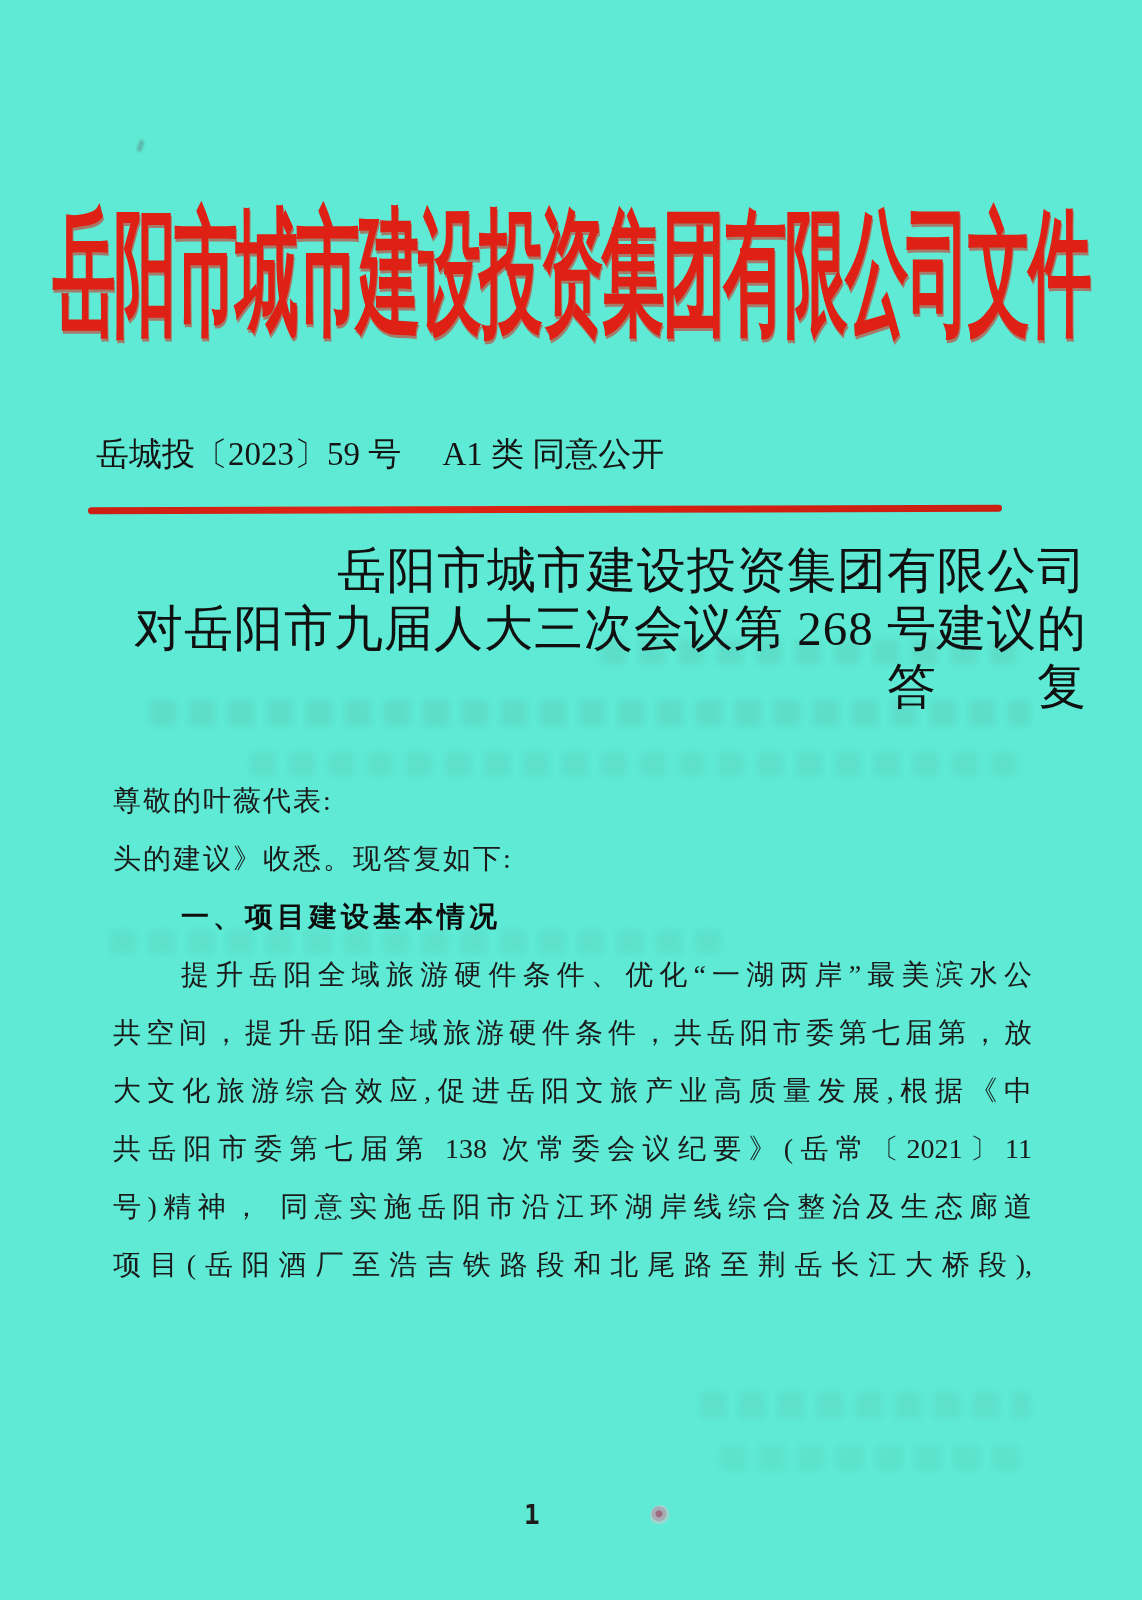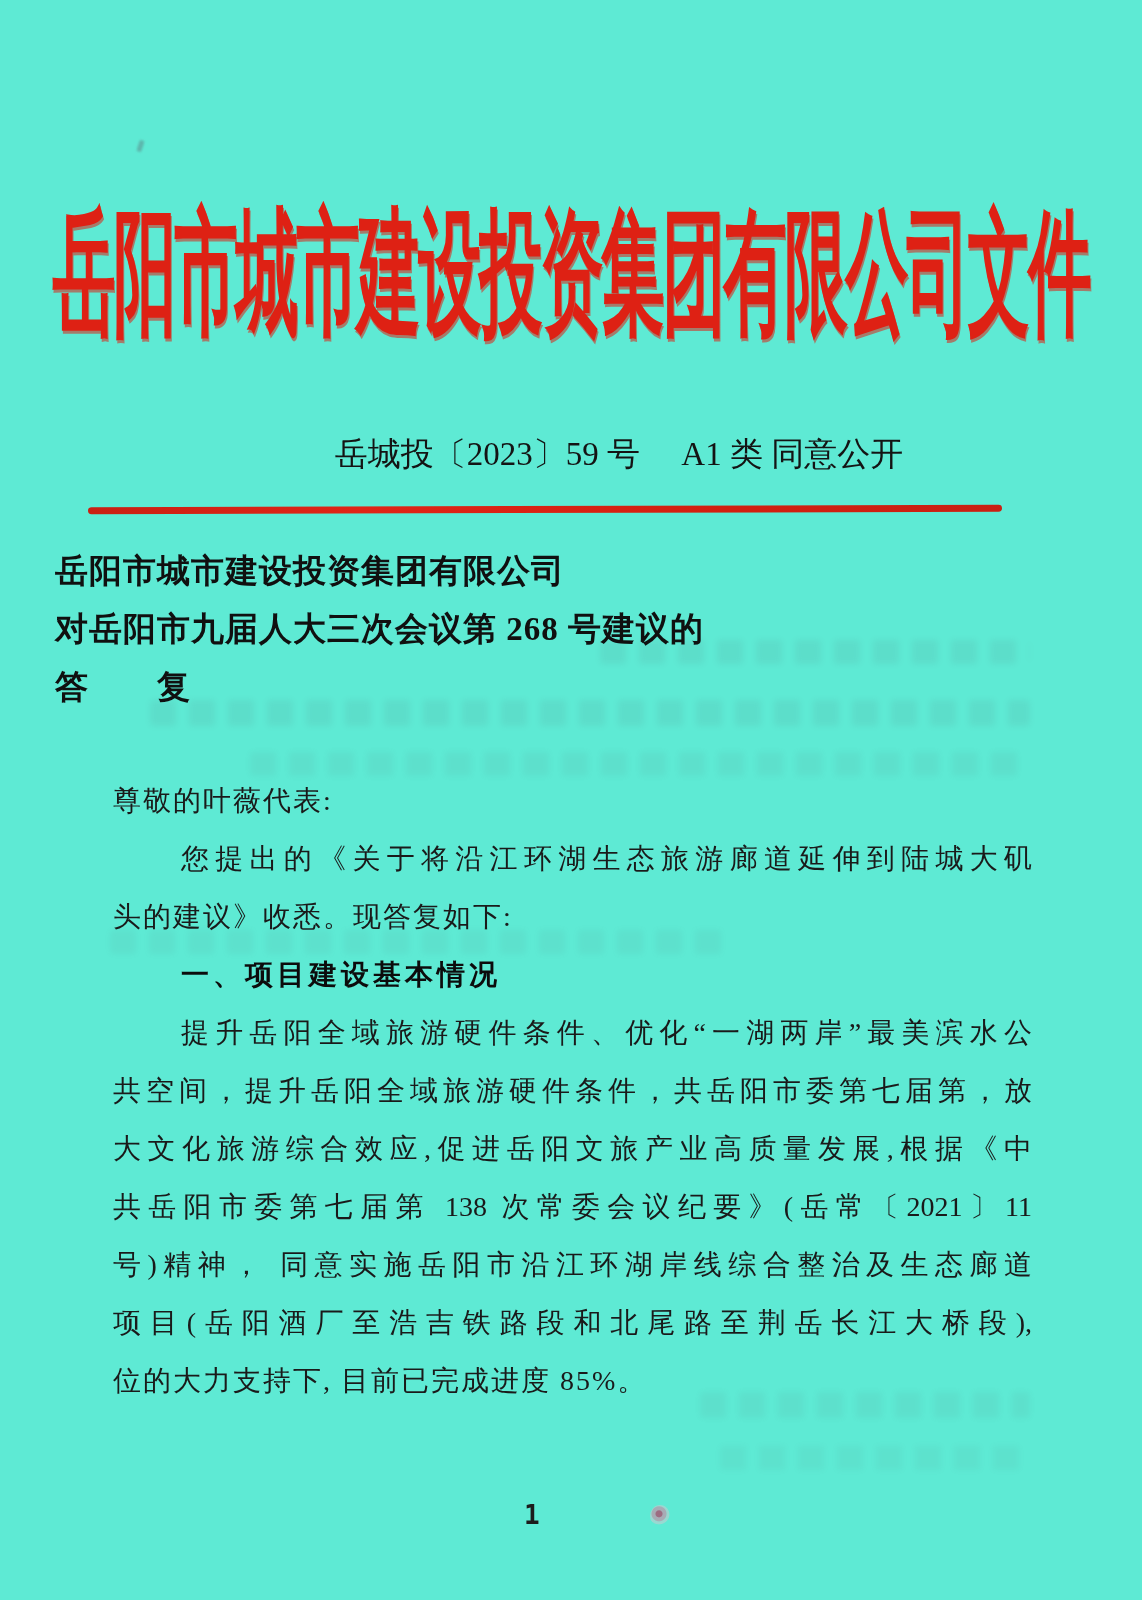--- a/index.html
+++ b/index.html
@@ -22,39 +22,38 @@
     color:#de2114;
     white-space:nowrap;
     transform:scaleY(2.18);
     transform-origin:50% 0;
     text-shadow:1px 1px 0 rgba(222,33,20,.55);
   }
   
   .docnum{
     position:absolute;top:434px;left:0;width:100%;
     box-sizing:border-box;padding-left:96px;
-    text-align:center;
     font-size:33px;line-height:40px;
     color:#141414;
     white-space:nowrap;
   }
   
   .redline{
     position:absolute;top:506px;left:88px;
     width:914px;height:7px;
     background:linear-gradient(90deg,#c92013,#e02517 30%,#d21f10 70%,#c92013);
     border-radius:4px;
     transform:rotate(-0.15deg);
   }
   
   .title{
     position:absolute;top:542px;left:55px;width:1032px;
-    text-align:left;
-    font-weight:bold;
-    font-size:33px;line-height:58px;
+    text-align:right;
+    font-weight:normal;
+    font-size:49px;line-height:58px;
     letter-spacing:1px;
     color:#101010;
     white-space:nowrap;
   }
   
   .bodytext{
     position:absolute;top:772px;left:113px;width:919px;
     font-size:28px;
     color:#1a1a1a;
   }
@@ -135,29 +134,27 @@
   <div class="ghost g6"></div>
 
   <div class="title">
     <div class="t-line">岳阳市城市建设投资集团有限公司</div>
     <div class="t-line">对岳阳市九届人大三次会议第 268 号建议的</div>
     <div class="t-line">答　　复</div>
   </div>
 
   <div class="bodytext">
     <div class="line">尊敬的叶薇代表:</div>
-    <div class="line just ind">您提出的《关于将沿江环湖生态旅游廊道延伸到陆城大矶</div>
     <div class="line">头的建议》收悉。现答复如下:</div>
     <div class="line hei ind">一、项目建设基本情况</div>
     <div class="line just ind">提升岳阳全域旅游硬件条件、优化“一湖两岸”最美滨水公</div>
     <div class="line just">共空间，提升岳阳全域旅游硬件条件，共岳阳市委第七届第，放</div>
     <div class="line just">大文化旅游综合效应,促进岳阳文旅产业高质量发展,根据《中</div>
     <div class="line just">共岳阳市委第七届第 138 次常委会议纪要》(岳常〔2021〕11</div>
     <div class="line just">号)精神， 同意实施岳阳市沿江环湖岸线综合整治及生态廊道</div>
     <div class="line just">项目(岳阳酒厂至浩吉铁路段和北尾路至荆岳长江大桥段),</div>
-    <div class="line">位的大力支持下, 目前已完成进度 85%。</div>
   </div>
 
   <div class="pageno">1</div>
 
   <div class="pinkdot"></div>
 
 </div>
 
 </body></html>

